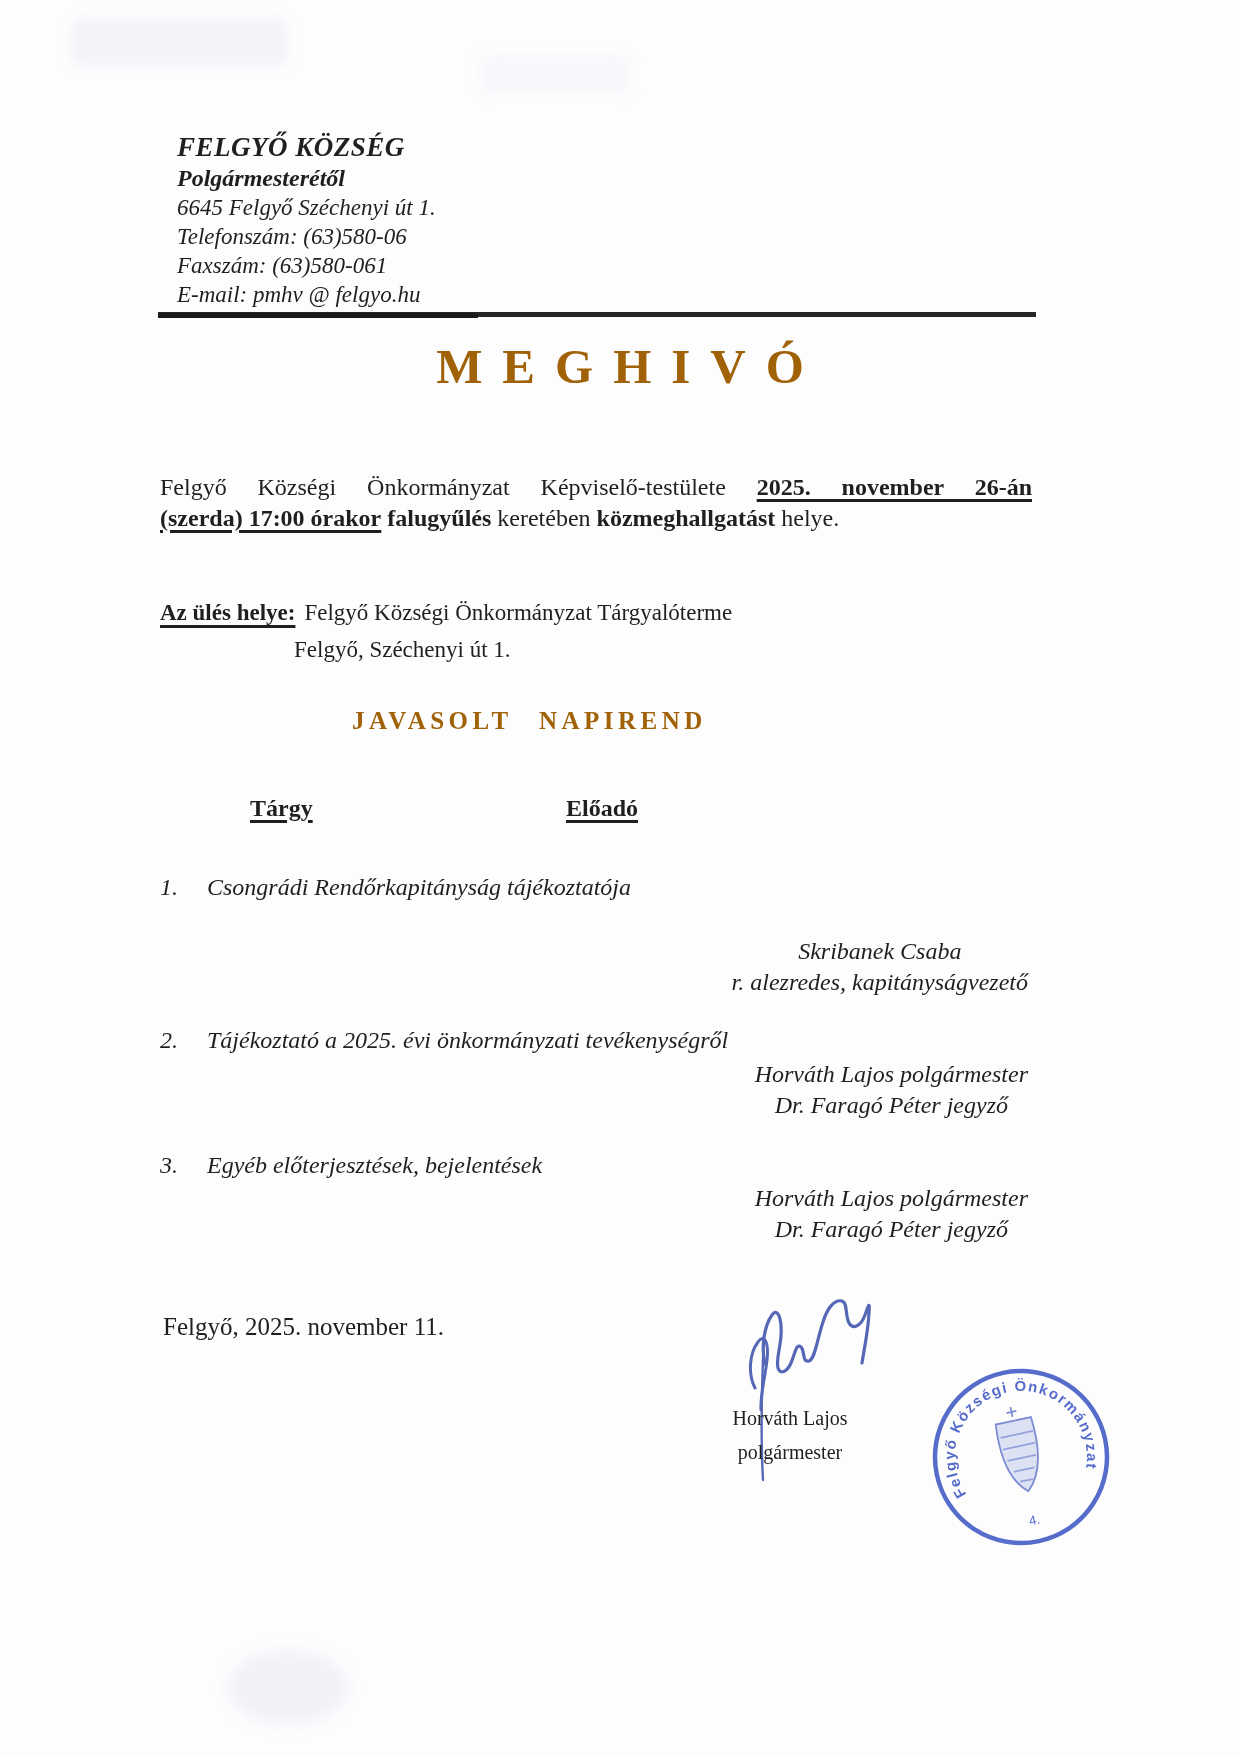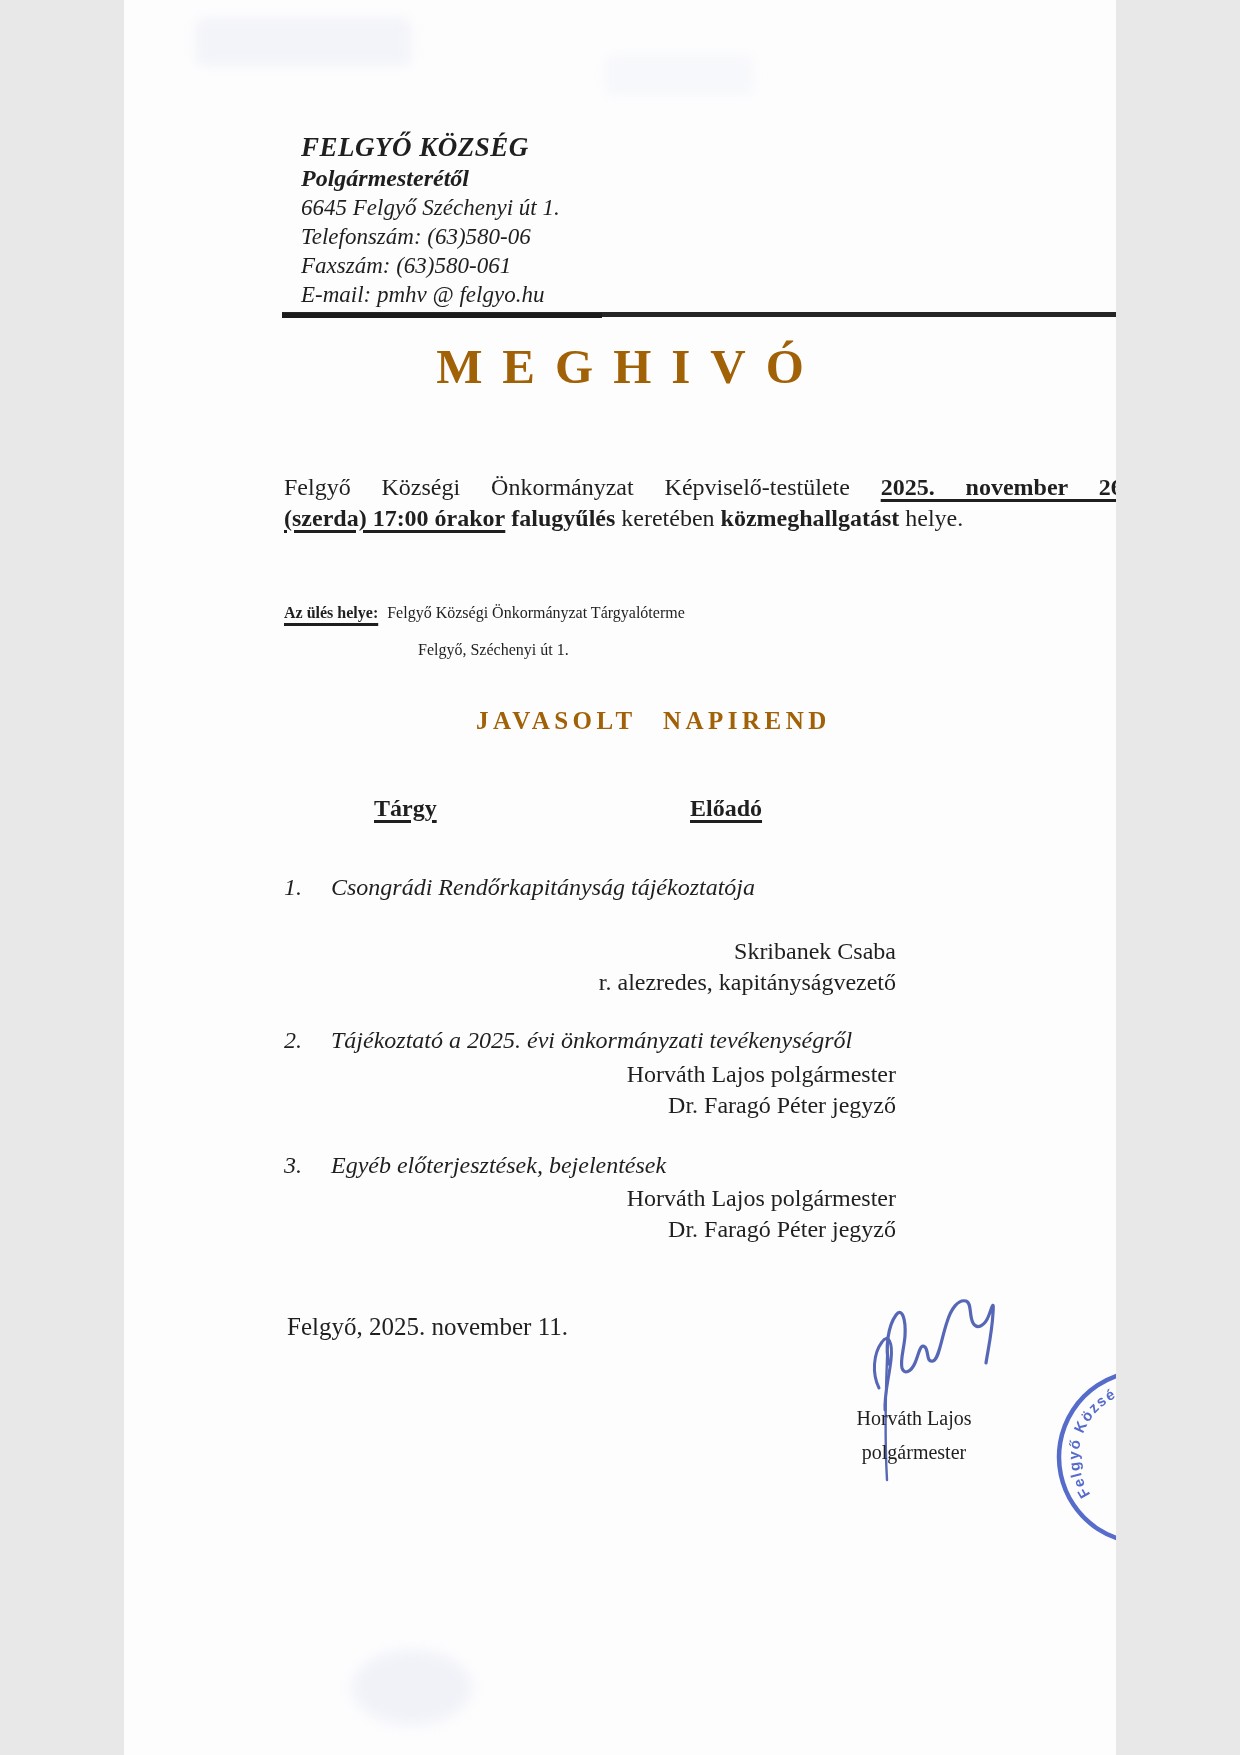--- a/index.html
+++ b/index.html
@@ -1,17 +1,17 @@
 <!DOCTYPE html>
 <html><head>
 <meta charset="utf-8">
 <style>
   html,body { margin:0; padding:0; background:#e8e8e8; }
   .page {
-    position:relative; width:992px; height:1755px; margin:0 auto;
+    position:relative; width:1240px; height:1755px; margin:0 auto;
     background:#fdfdfe; overflow:hidden;
     font-family:"Liberation Serif","DejaVu Serif",serif;
     color:#1f1f1f;
   }
   
   .smudge { position:absolute; pointer-events:none; }
   .smudge.s1 { left:72px; top:18px; width:215px; height:48px;
     background:rgba(195,202,224,0.16); border-radius:8px; filter:blur(6px); }
   .smudge.s2 { left:228px; top:1650px; width:120px; height:75px;
     background:rgba(168,180,212,0.14); border-radius:50%; filter:blur(7px); }
@@ -32,42 +32,42 @@
   .doc-title { position:absolute; left:0; top:338px; width:100%; text-align:center;
     font-size:49px; font-weight:bold; letter-spacing:20px; text-indent:20px; color:#a16207; }
 
   .intro { position:absolute; left:160px; top:472px; width:872px;
     font-size:24px; line-height:31px; }
   .intro .l1 { text-align:justify; text-align-last:justify; }
   .b  { font-weight:bold; }
   .bu { font-weight:bold; text-decoration:underline;
         text-decoration-thickness:2.5px; text-underline-offset:4px; }
 
-  .location { position:absolute; left:160px; top:594px; font-size:16px; line-height:37px; }
+  .location { position:absolute; left:160px; top:594px; font-size:23px; line-height:37px; }
   .location .label { font-weight:bold; text-decoration:underline;
         text-decoration-thickness:2.5px; text-underline-offset:5px; }
   .location .val { margin-left:9px; }
   .location .l2 { margin-left:134px; }
 
   .agenda-heading { position:absolute; left:352px; top:707px; font-size:25px;
     font-weight:bold; letter-spacing:4.5px; word-spacing:16px; color:#a16207; }
 
   .colhead { position:absolute; top:795px; font-size:24px; font-weight:bold;
     text-decoration:underline; text-decoration-thickness:2.5px; text-underline-offset:4px; }
   .colhead.subject   { left:250px; }
   .colhead.presenter { left:566px; }
 
   .item { position:absolute; left:160px; font-size:24px; font-style:italic; width:760px; }
   .item .num { display:inline-block; width:47px; font-style:italic; }
   .item.i1 { top:874px; }
   .item.i2 { top:1027px; }
   .item.i3 { top:1152px; }
 
-  .presenters { position:absolute; right:220px; text-align:right;
-    font-size:24px; line-height:31px; }
+  .presenters { position:absolute; right:212px; text-align:center;
+    font-size:24px; font-style:italic; line-height:31px; }
   .presenters.g1 { top:936px; }
   .presenters.g2 { top:1059px; }
   .presenters.g3 { top:1183px; }
 
   .dateline { position:absolute; left:163px; top:1313px; font-size:25px; }
 
   .signer { position:absolute; left:700px; top:1401px; width:180px;
     text-align:center; font-size:20px; line-height:34px; }
 
   .signature-svg { position:absolute; left:733px; top:1286px; width:140px; height:200px; }

